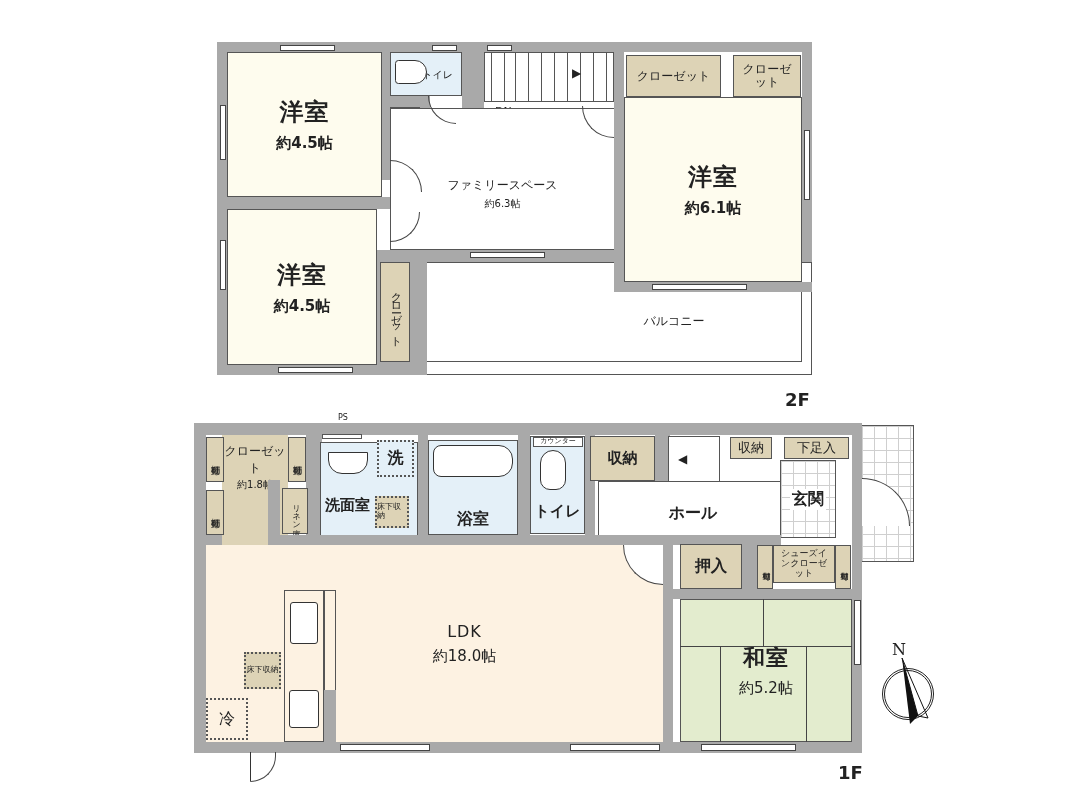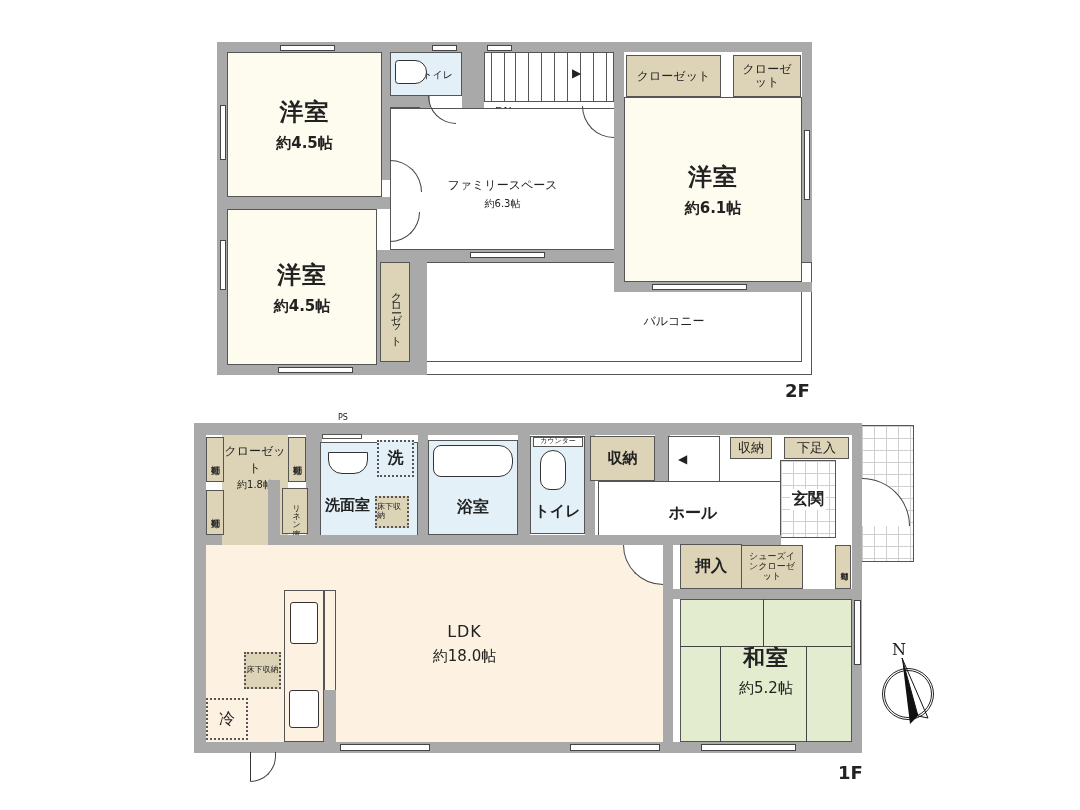--- a/index.html
+++ b/index.html
@@ -100,21 +100,21 @@
   </div>
   <div class="room yo" style="left:624px;top:97px;width:178px;height:185px;">
     <div class="lbl-big">洋室</div>
     <div class="lbl-area">約6.1帖</div>
   </div>
   <div class="window" style="left:804px;top:130px;width:6px;height:70px;"></div>
   <div class="window" style="left:652px;top:284px;width:95px;height:6px;"></div>
   <div class="window" style="left:432px;top:45px;width:25px;height:6px;"></div>
   <div class="window" style="left:487px;top:45px;width:25px;height:6px;"></div>
 
-  <div class="floor-label" style="left:785px;top:380px;">2F</div>
+  <div class="floor-label" style="left:785px;top:389px;">2F</div>
 </div>
 
 <div>
 
   <div class="wall" style="left:194px;top:423px;width:668px;height:12px;"></div>
   <div class="wall" style="left:194px;top:423px;width:12px;height:330px;"></div>
   <div class="wall" style="left:194px;top:742px;width:668px;height:11px;"></div>
   <div class="wall" style="left:852px;top:423px;width:10px;height:330px;"></div>
 
   <div class="room stor" style="left:222px;top:435px;width:66px;height:110px;border:none;justify-content:flex-start;padding-top:8px;">
@@ -145,21 +145,21 @@
   </div>
   <div class="abs" style="left:328px;top:452px;width:40px;height:22px;border:1.2px solid #333;border-radius:0 0 14px 14px;background:#fff;"></div>
   <div class="dotted" style="left:377px;top:440px;width:37px;height:37px;display:flex;align-items:center;justify-content:center;background:#e4f0f8;">
     <span class="lbl-md">洗</span>
   </div>
   <div class="dotted" style="left:375px;top:496px;width:34px;height:32px;background:#ddd3b6;display:flex;align-items:center;justify-content:center;">
     <span class="lbl-xs" style="font-size:8px;">床下収納</span>
   </div>
   <div class="wall" style="left:418px;top:435px;width:10px;height:110px;"></div>
 
-  <div class="room wet" style="left:428px;top:440px;width:90px;height:95px;justify-content:flex-end;padding-bottom:16px;">
+  <div class="room wet" style="left:428px;top:440px;width:90px;height:95px;justify-content:flex-end;padding-bottom:4px;">
     <div class="lbl-md">浴室</div>
   </div>
   <div class="abs" style="left:433px;top:445px;width:80px;height:32px;border:1.2px solid #333;border-radius:8px 14px 14px 8px;background:#fff;"></div>
   <div class="wall" style="left:518px;top:435px;width:12px;height:110px;"></div>
 
   <div class="room wet" style="left:530px;top:436px;width:55px;height:98px;justify-content:flex-end;padding-bottom:12px;">
     <div class="lbl-md" style="font-size:15px;">トイレ</div>
   </div>
   <div class="abs lbl-xs" style="left:533px;top:437px;width:50px;height:10px;font-size:7px;background:#fff;text-align:center;border:1px solid #555;">カウンター</div>
   <div class="abs" style="left:540px;top:450px;width:26px;height:40px;border:1.5px solid #333;border-radius:13px 13px 10px 10px;background:#fff;"></div>
@@ -220,21 +220,21 @@
   <div class="wall" style="left:663px;top:540px;width:10px;height:210px;"></div>
 
   <div class="room stor" style="left:680px;top:544px;width:62px;height:45px;">
     <span class="lbl-md">押入</span>
   </div>
   <div class="wall" style="left:742px;top:540px;width:15px;height:55px;"></div>
 
   <div class="room stor" style="left:757px;top:545px;width:16px;height:44px;">
     <span class="vtext" style="font-size:8px;">可動棚</span>
   </div>
-  <div class="room stor" style="left:741px;top:545px;width:62px;height:44px;padding:6px;">
+  <div class="room stor" style="left:773px;top:545px;width:62px;height:38px;padding:6px;">
     <span class="lbl-xs" style="font-size:9px;word-break:break-all;">シューズインクローゼット</span>
   </div>
   <div class="room stor" style="left:835px;top:545px;width:16px;height:44px;">
     <span class="vtext" style="font-size:8px;">可動棚</span>
   </div>
   <div class="wall" style="left:673px;top:589px;width:180px;height:10px;"></div>
 
   <div class="room wa" style="left:680px;top:599px;width:172px;height:143px;">
     <div class="lbl-big" style="font-size:22px;">和室</div>
     <div class="lbl-area" style="font-weight:normal;">約5.2帖</div>

